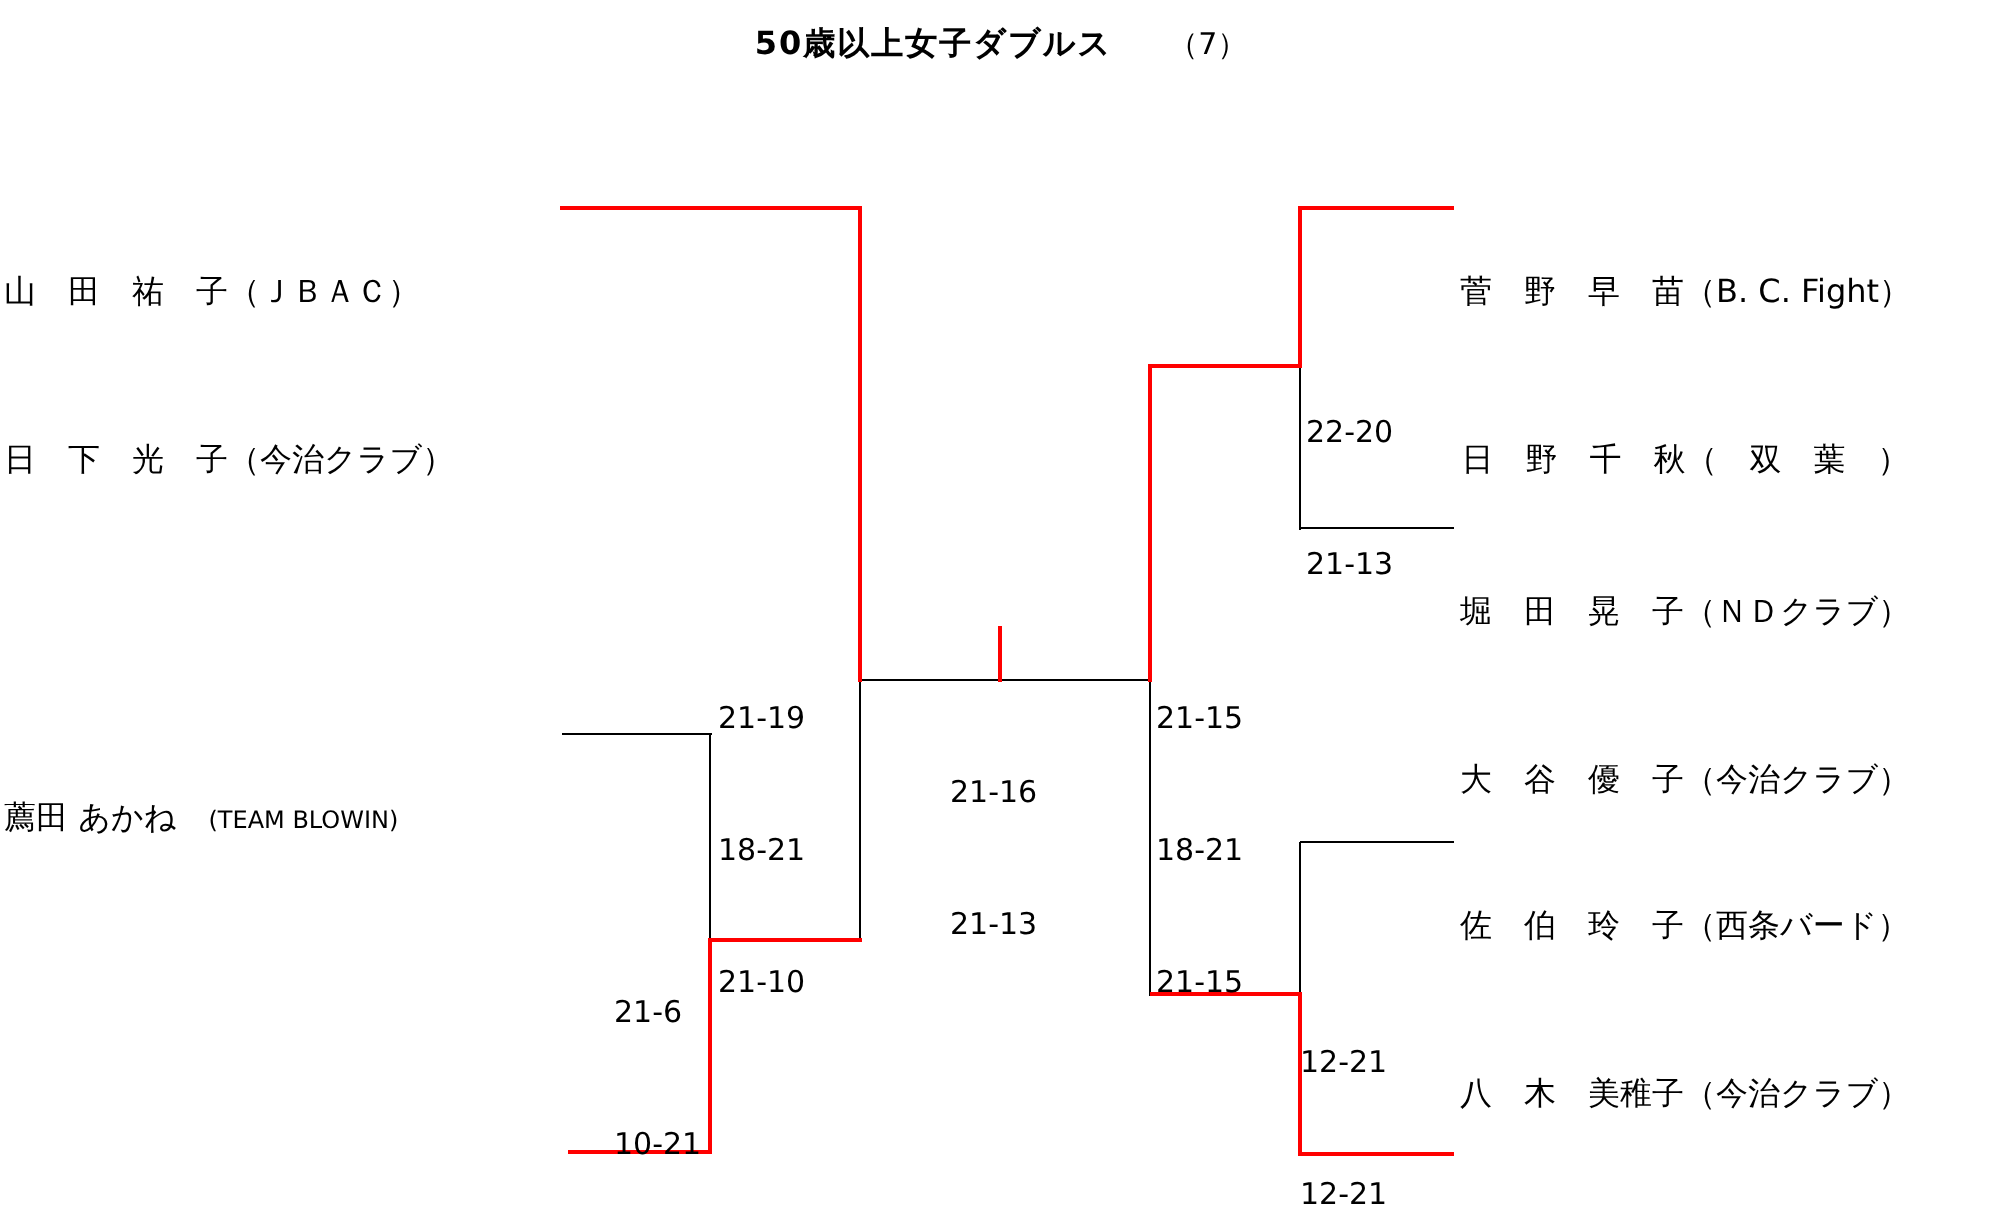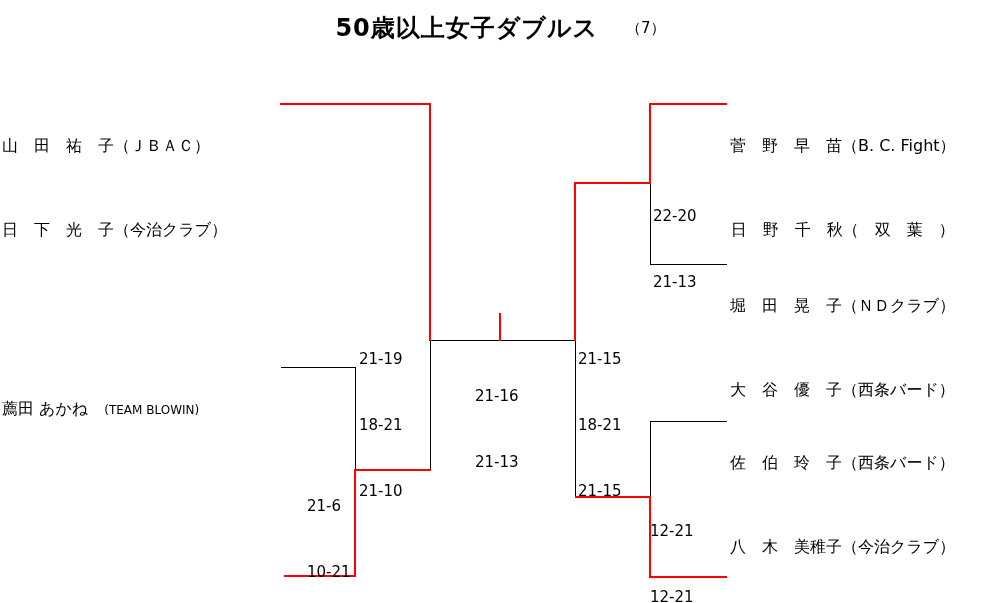--- a/index.html
+++ b/index.html
@@ -4,21 +4,21 @@
 <style>
   html,body{margin:0;padding:0;background:#fff;}
   .stage{
     position:relative;width:1001px;height:603px;background:#ffffff;
     font-family:"DejaVu Sans", sans-serif;color:#000;overflow:hidden;
   }
   .title-row{
     position:absolute;top:12px;left:0;width:100%;
     display:flex;justify-content:center;align-items:center;
   }
-  .title-main{font-size:24px;font-weight:bold;letter-spacing:1px;white-space:pre;}
+  .title-main{font-size:16px;font-weight:bold;letter-spacing:1px;white-space:pre;}
   .title-count{font-size:15px;margin-left:28px;white-space:pre;}
   .team{position:absolute;font-size:16px;line-height:28px;white-space:pre;}
   .team .nline{height:28px;}
   .club-sm{font-size:12px;margin-left:16px;}
   .score{position:absolute;font-size:15px;line-height:22px;white-space:pre;}
   svg.lines{position:absolute;top:0;left:0;}
 </style>
 </head>
 <body>
 
@@ -70,21 +70,21 @@
     
   </div>
 
   <div class="team" style="left:730px;top:76px;text-align:center;">
     <div class="nline">菅　野　早　苗（B. C. Fight）</div>
     <div class="nline">日　野　千　秋（　双　葉　）</div>
   </div>
 
   <div class="team" style="left:730px;top:236px;">
     <div class="nline">堀　田　晃　子（ＮＤクラブ）</div>
-    <div class="nline">大　谷　優　子（西条バード）</div>
+    <div class="nline">大　谷　優　子（今治クラブ）</div>
   </div>
 
   <div class="team" style="left:730px;top:393px;">
     <div class="nline">佐　伯　玲　子（西条バード）</div>
     <div class="nline">八　木　美稚子（今治クラブ）</div>
   </div>
 
   <div class="team" style="left:730px;top:549px;">
     
     

